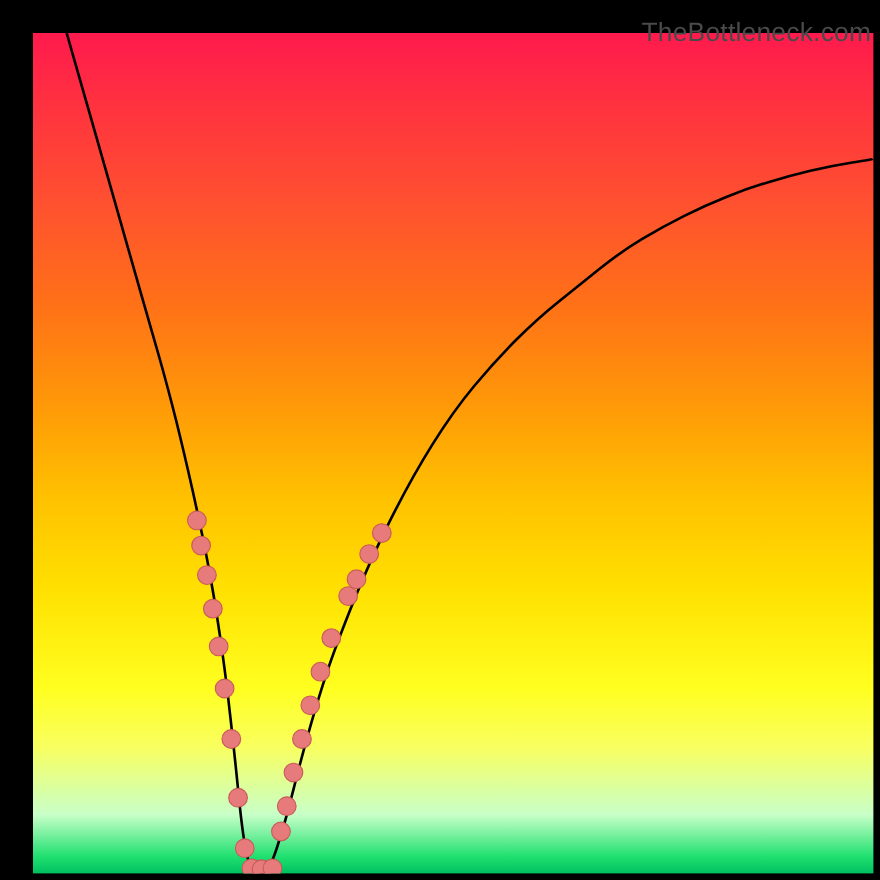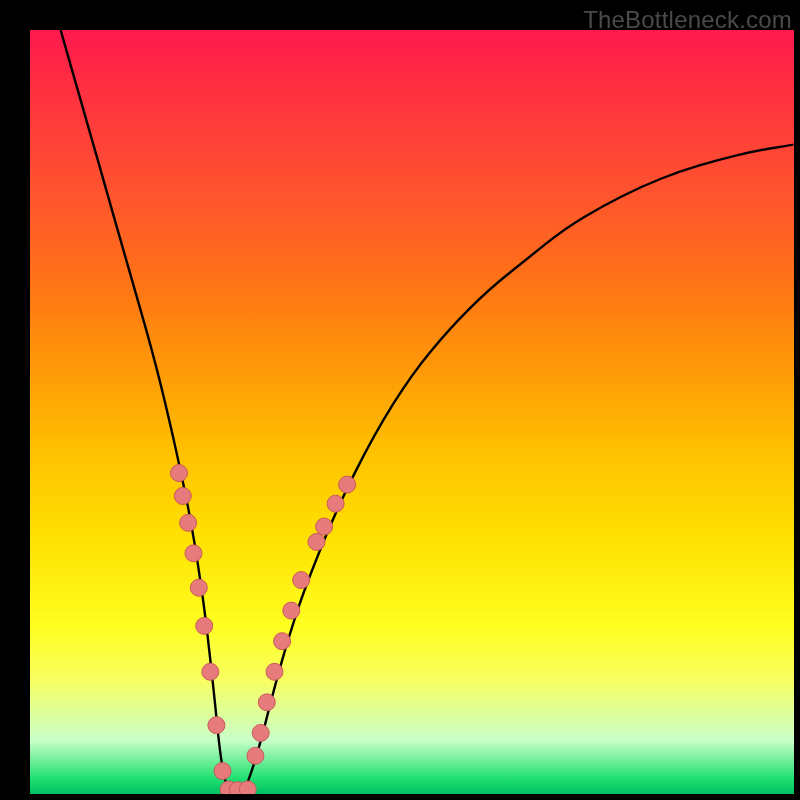--- a/index.html
+++ b/index.html
@@ -34,21 +34,21 @@
       #ffe000 66%,
       #ffff20 78%,
       #f8ff60 85%,
       #c8ffc8 93%,
       #20e070 98%,
       #00c060 100%
     );
   }
   .watermark {
     position: absolute;
-    top: 6px;
+    top: 16px;
     right: 8px;
     color: #4a4a4a;
     font-size: 24px;
     font-weight: 500;
     letter-spacing: 0.2px;
     z-index: 5;
   }
   svg.curve {
     position: absolute;
     left: 0;

